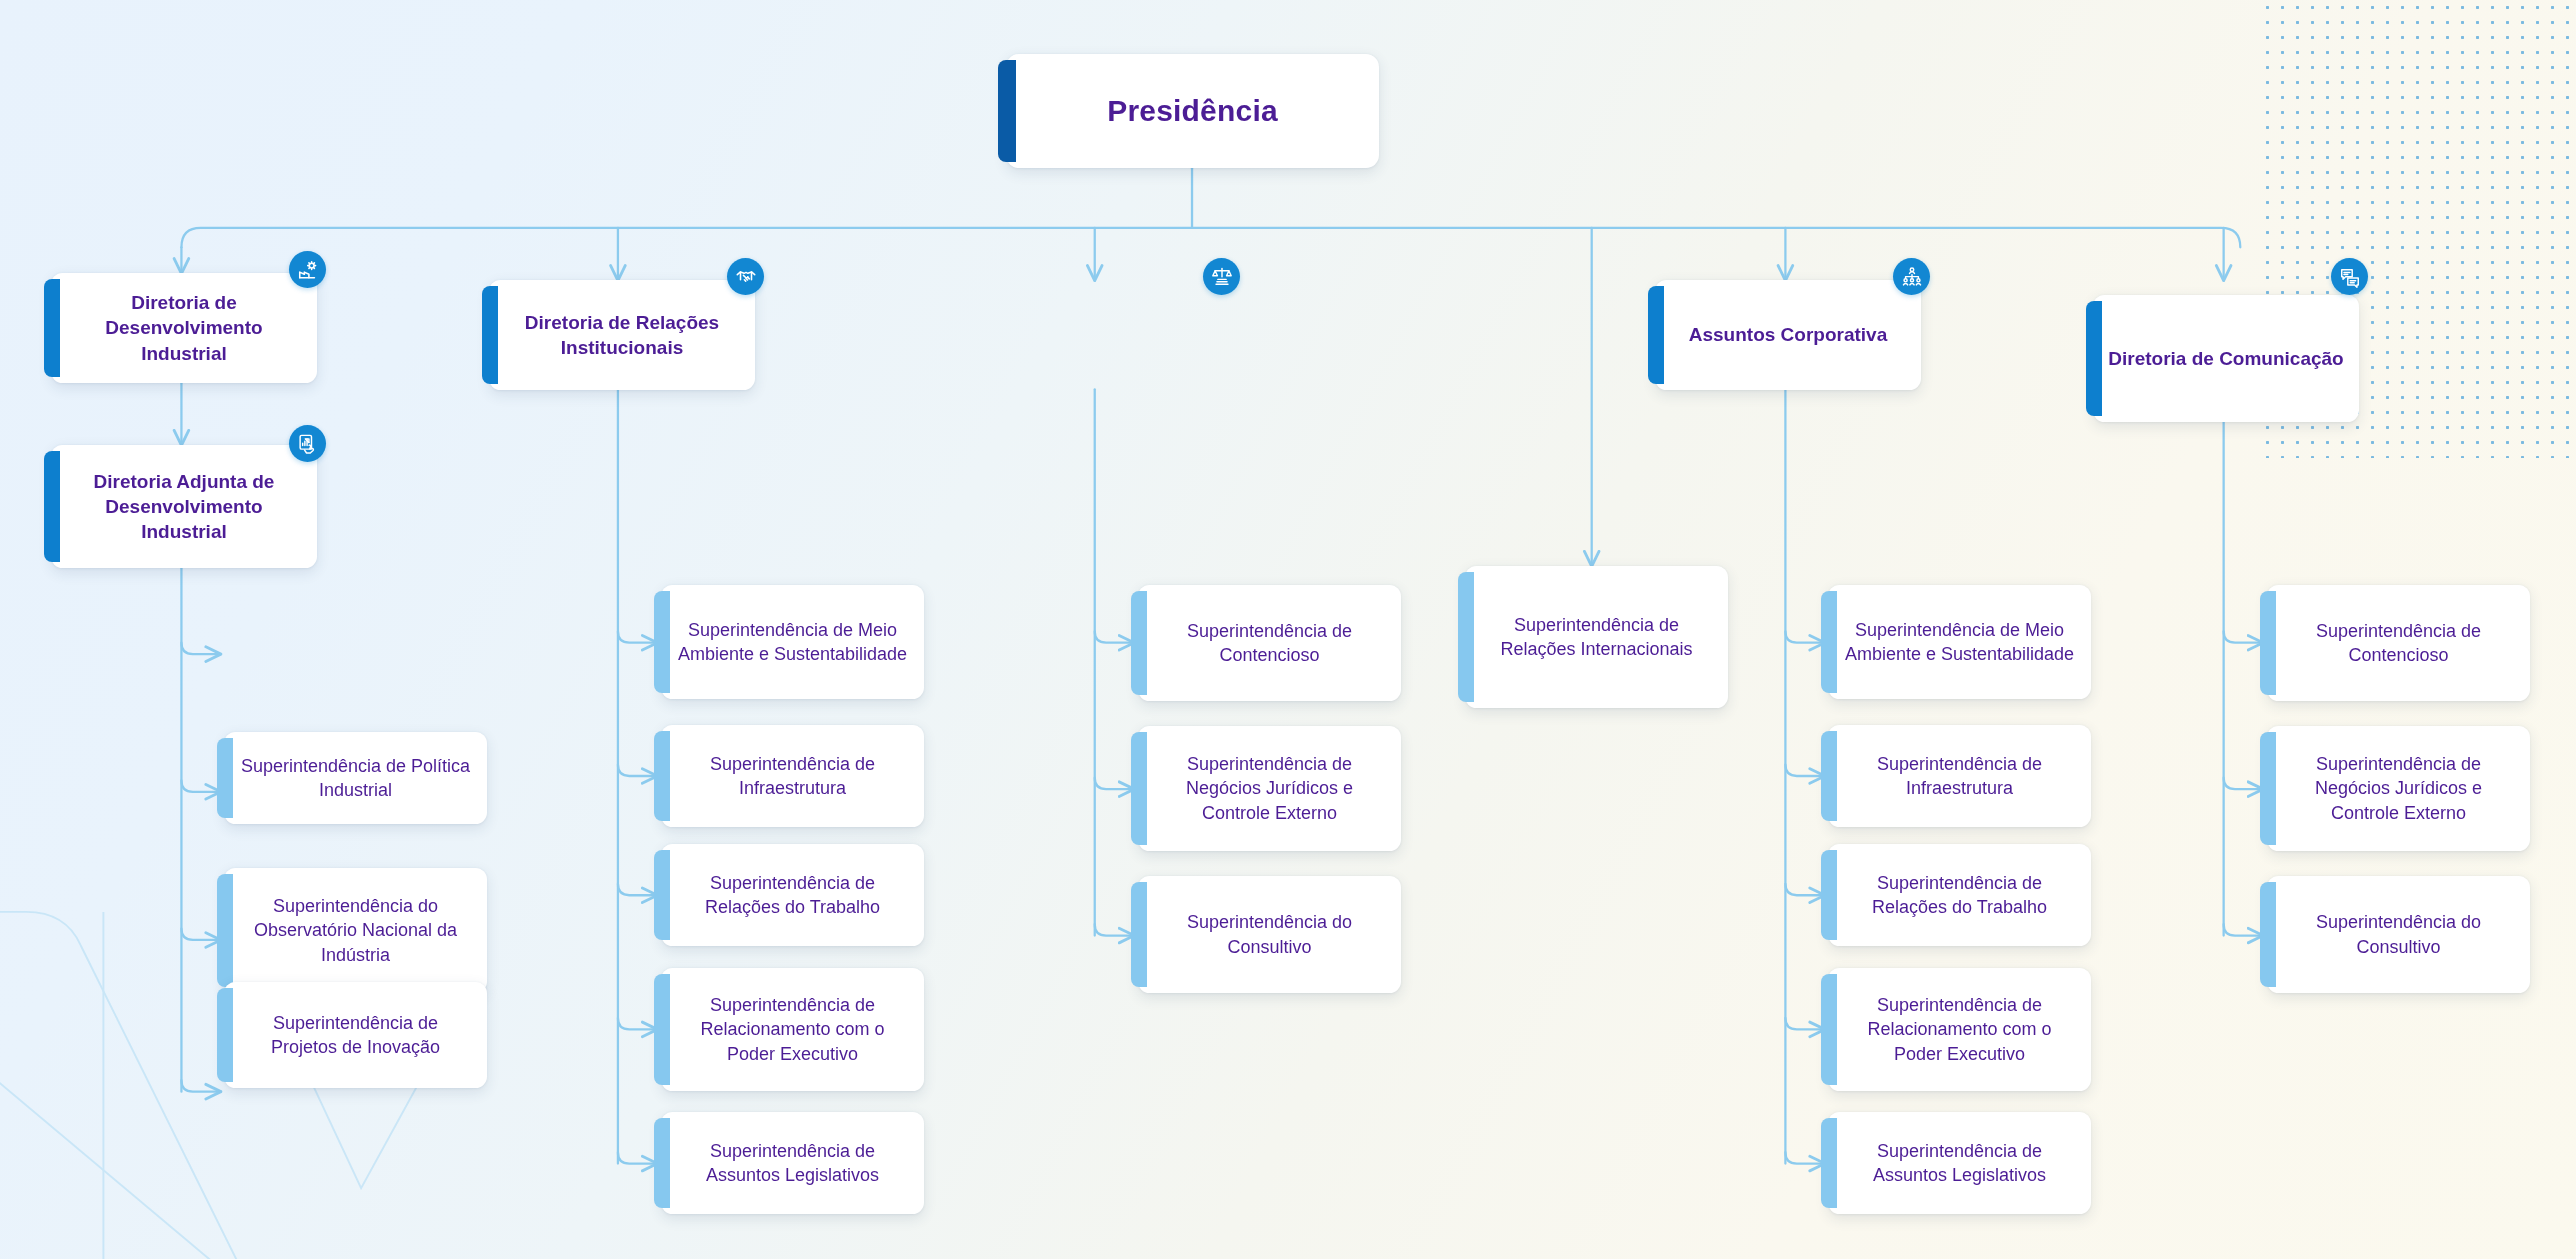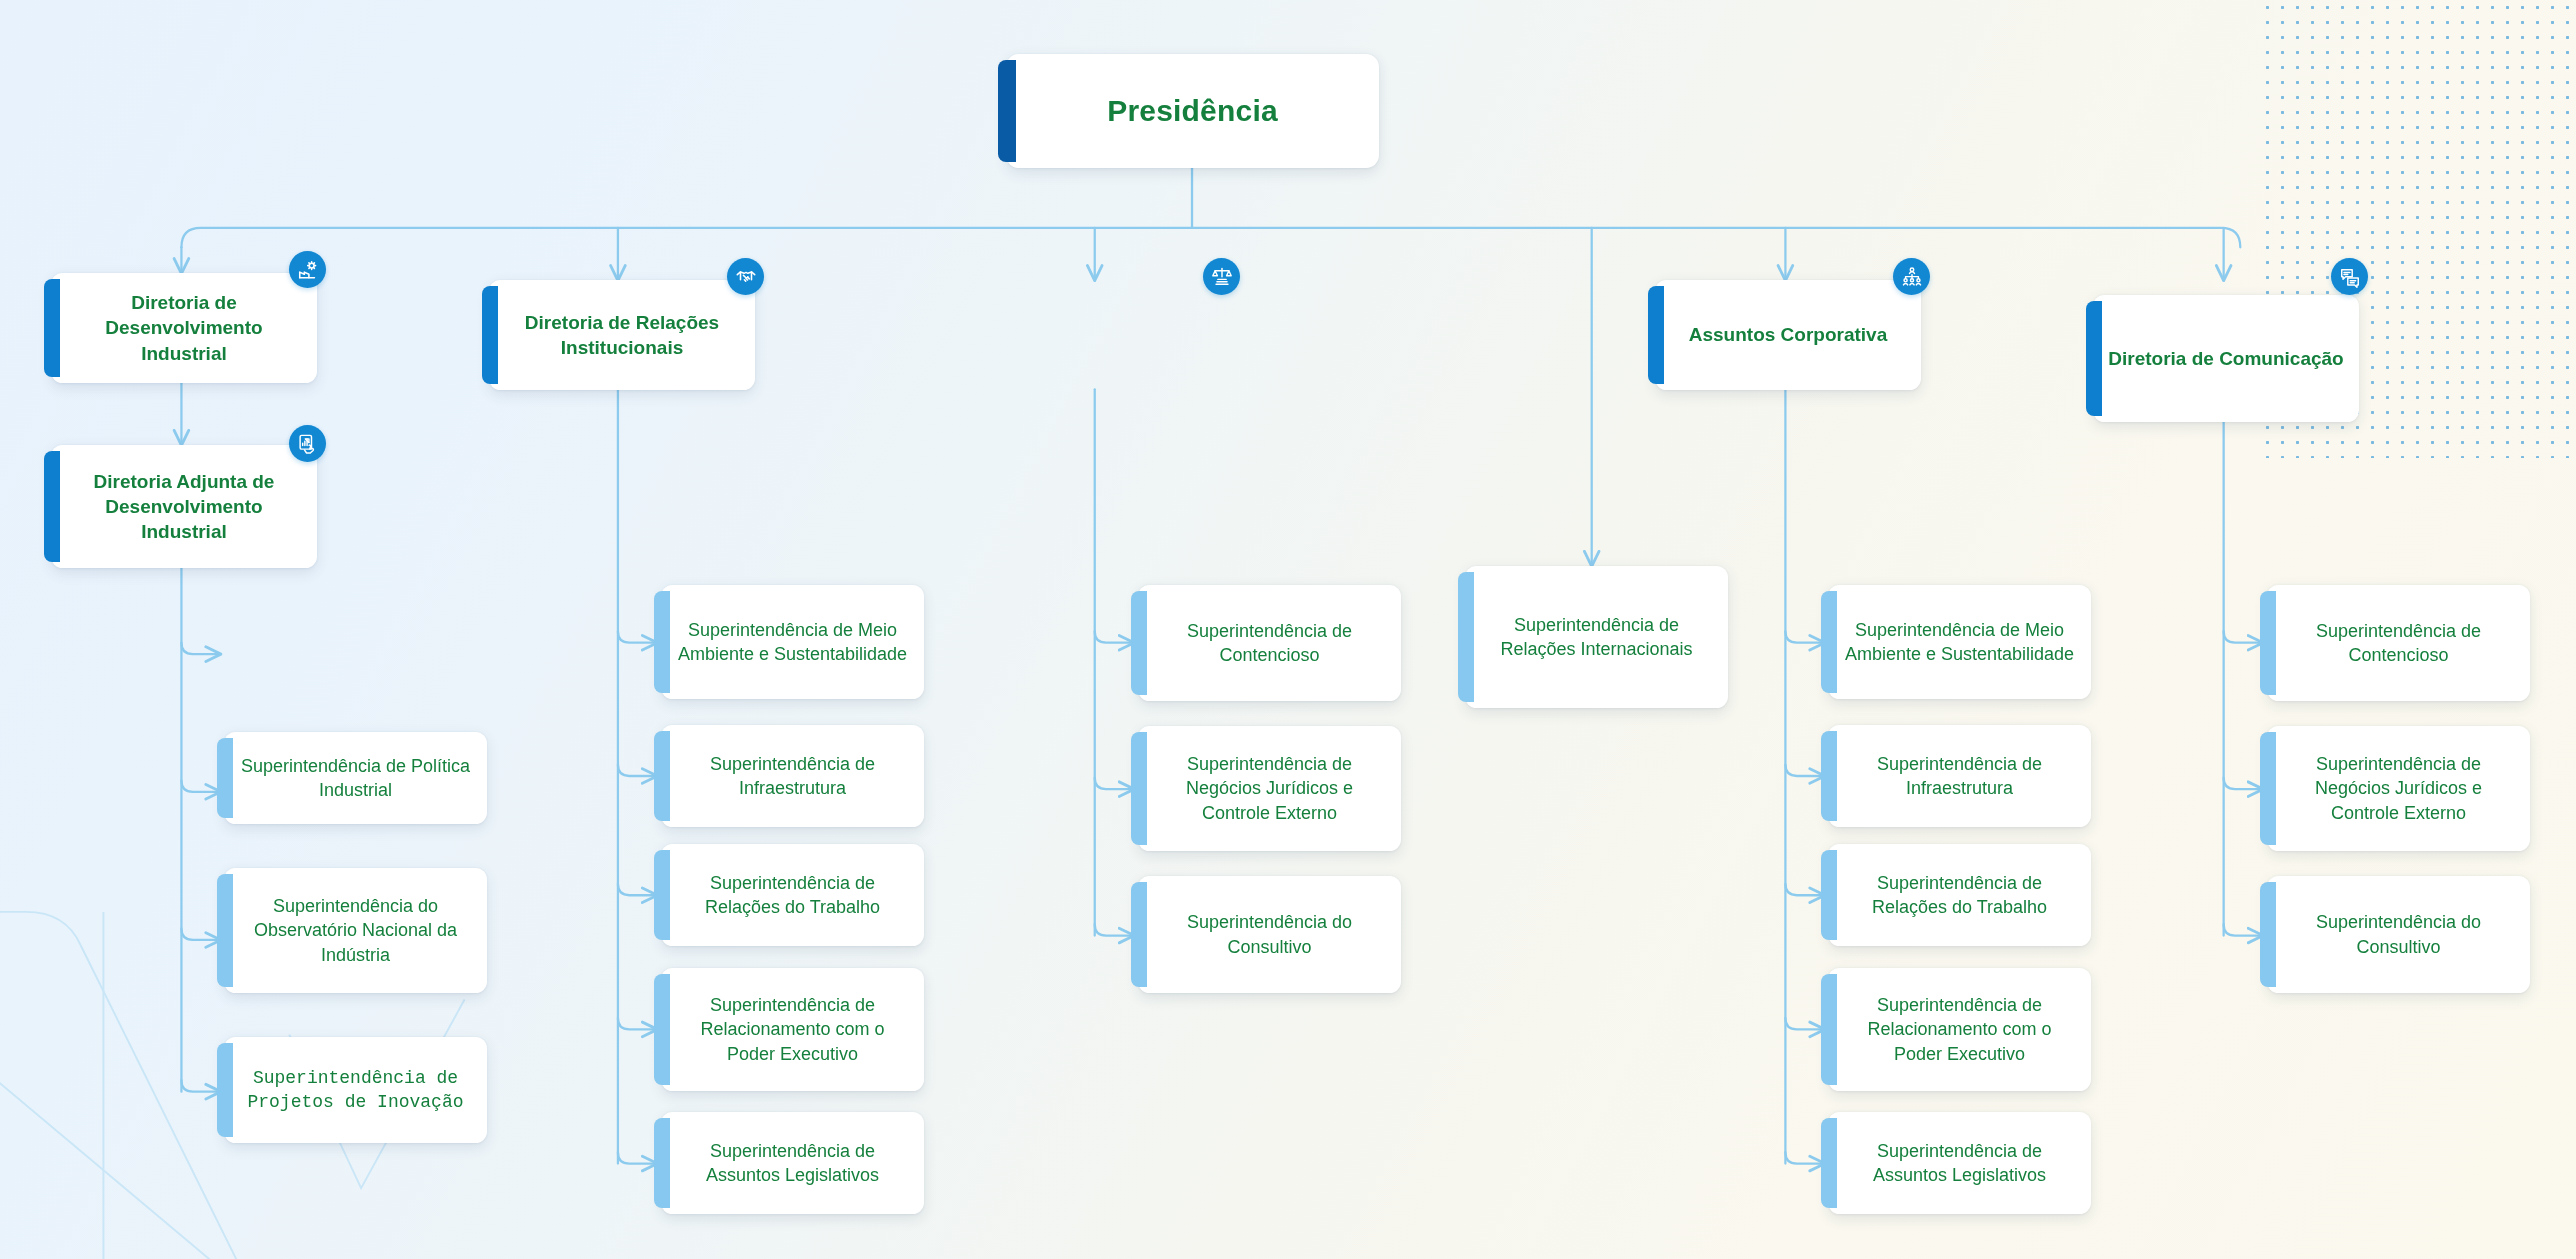--- a/index.html
+++ b/index.html
@@ -50,21 +50,21 @@
   
   .node {
     position: absolute;
     background: #ffffff;
     border-radius: 11.4px;
     box-shadow: 0 4.4px 14px rgba(32,62,104,.11), 0 0.9px 2.6px rgba(32,62,104,.07);
     display: flex;
     align-items: center;
     justify-content: flex-start;
     text-align: center;
-    color: #15803d;
+    color: #4c1d95;
     z-index: 4;
   }
   .node .label { display: block; width: 100%; padding: 0 14px; }
 
   
   .node::before {
     content: "";
     position: absolute;
     left: -7px; top: 6.1px; bottom: 6.1px;
     width: 16px;
@@ -250,21 +250,21 @@
   <div class="node sup" style="left:1465px; top:566px; width:263px; height:142px;">
     <span class="label">Superintendência de Relações Internacionais</span>
   </div>
 
   <div class="node sup" style="left:224px; top:732px; width:263px; height:92px;">
     <span class="label">Superintendência de Política Industrial</span>
   </div>
   <div class="node sup" style="left:224px; top:868px; width:263px; height:125px;">
     <span class="label">Superintendência do Observatório Nacional da Indústria</span>
   </div>
-  <div class="node sup" style="left:224px; top:1037px; width:263px; height:106px;font-family:Liberation Mono, monospace;">
+  <div class="node sup" style="left:224px; top:982px; width:263px; height:106px;">
     <span class="label">Superintendência de Projetos de Inovação</span>
   </div>
 
   <div class="node sup" style="left:661px; top:585px; width:263px; height:114px;">
     <span class="label">Superintendência de Meio Ambiente e Sustentabilidade</span>
   </div>
   <div class="node sup" style="left:661px; top:725px; width:263px; height:102px;">
     <span class="label">Superintendência de Infraestrutura</span>
   </div>
   <div class="node sup" style="left:661px; top:844px; width:263px; height:102px;">

